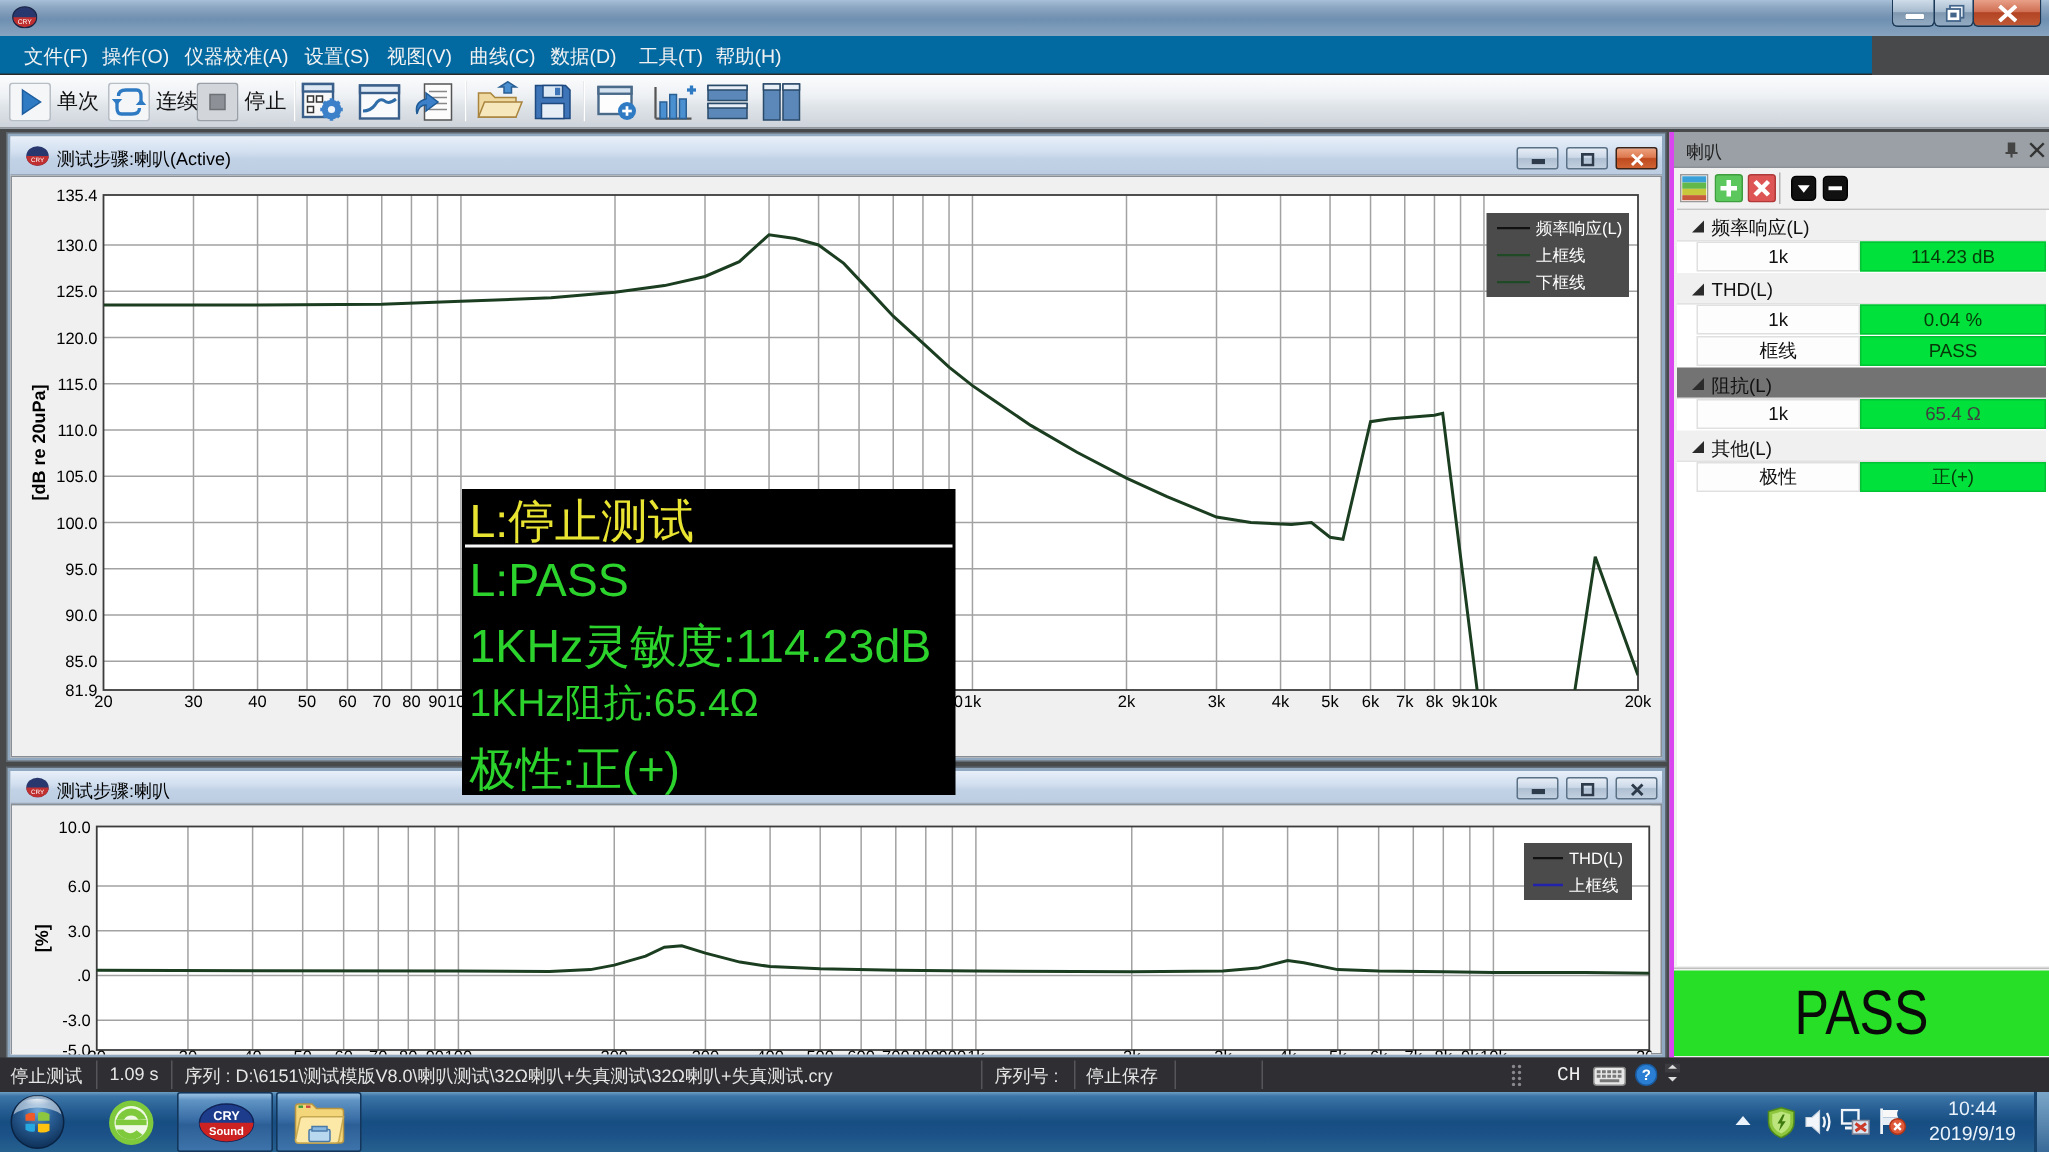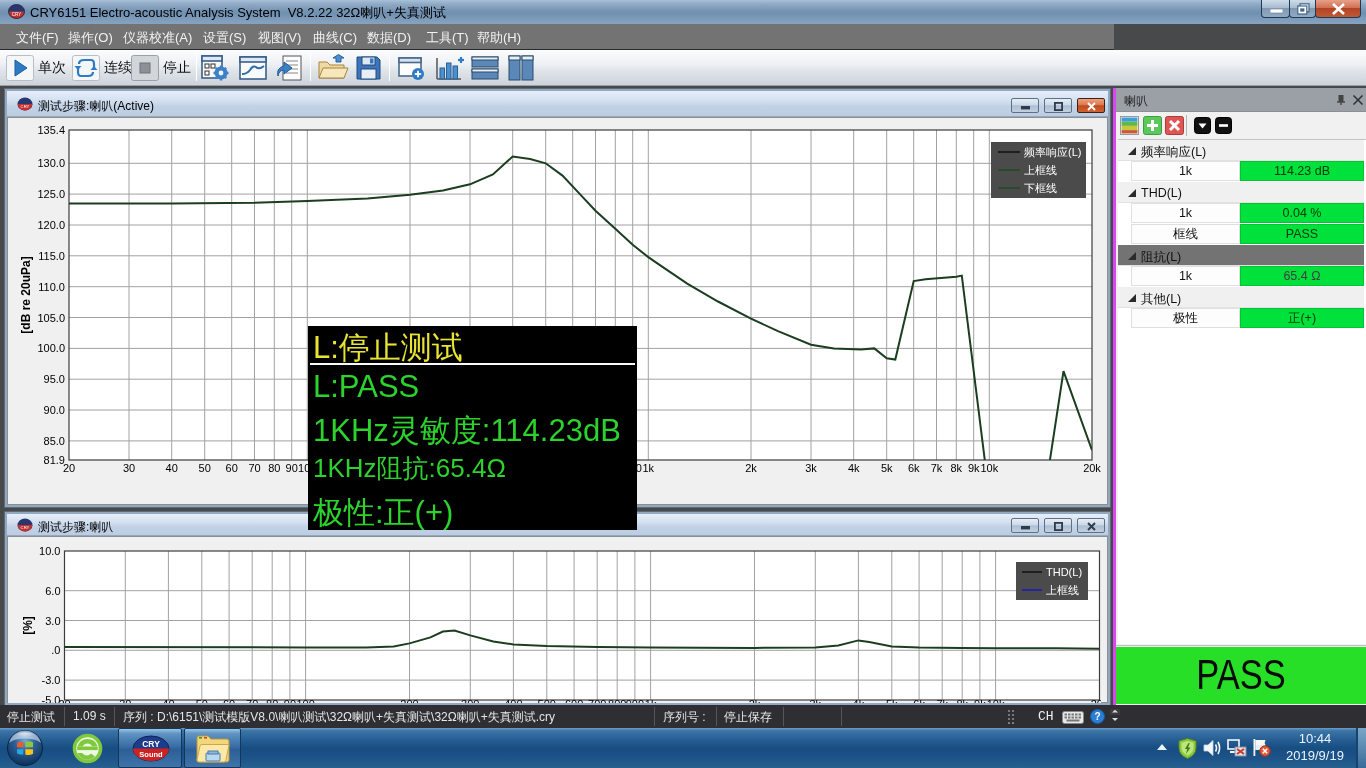--- a/index.html
+++ b/index.html
@@ -4,21 +4,21 @@
 *{margin:0;padding:0;box-sizing:border-box;font-family:"Liberation Sans",sans-serif;}
 html,body{width:1366px;height:768px;overflow:hidden;background:#47494b;}
 .abs{position:absolute;}
 #titlebar{position:absolute;left:0;top:0;width:1366px;height:24px;font-size:13px;
  background:linear-gradient(180deg,#a8c0d8 0%,#8fa9c4 18%,#7694b4 45%,#6f90b2 55%,#7e9cba 80%,#86a3c0 100%);
  color:#000;}
 #titletxt{position:absolute;left:30px;top:4px;white-space:nowrap;}
 .wbtn{position:absolute;top:0;height:18px;border:1px solid #1c3a57;border-top:none;
  background:linear-gradient(180deg,#cfdce9 0%,#a8bccf 45%,#8099b1 50%,#93abc2 100%);border-radius:0 0 4px 4px;}
 #wbtn-close{background:linear-gradient(180deg,#e8a088 0%,#d07055 45%,#b34423 50%,#c05a36 100%);}
-#menubar{position:absolute;left:0;top:24px;width:1114px;height:26px;background:#737373;border-bottom:1px solid #2a2a2a;}
+#menubar{position:absolute;left:0;top:24px;width:1248px;height:26px;background:#0369a1;border-bottom:1px solid #2a2a2a;}
 #menubar span{position:absolute;top:5px;color:#f2f2f2;font-size:13px;white-space:nowrap;}
 #toolbar{position:absolute;left:0;top:50px;width:1366px;height:36px;
  background:linear-gradient(180deg,#fbfcfd 0%,#eef1f4 40%,#dfe4e9 60%,#cdd3da 100%);border-bottom:1px solid #9aa0a8;}
 .tbtxt{position:absolute;top:9px;font-size:14px;color:#111;}
 .tsep{position:absolute;top:4px;width:1px;height:27px;background:#a8adb4;border-right:1px solid #fff;}
 #mdi{position:absolute;left:0;top:87px;width:1366px;height:618px;background:#47494b;}
 .cwin{position:absolute;background:#f0f0f0;border:2px solid #90a8c0;outline:1px solid #5f6a75;}
 .ctitle{position:absolute;left:0;top:0;right:0;height:26px;
  background:linear-gradient(180deg,#e7eff9 0%,#d3e0f0 40%,#c2d2e6 60%,#bccde2 100%);
  border-bottom:1px solid #98a8ba;font-size:12px;color:#000;}
@@ -36,21 +36,20 @@
 svg{display:block;}
 svg text{font-family:"Liberation Sans",sans-serif;}
 </style></head><body>
 <div id="titlebar">
  <svg class="abs" style="left:8px;top:4px" width="17" height="15" viewBox="0 0 17 15">
   <ellipse cx="8.5" cy="7.5" rx="8" ry="7" fill="#28386e"></ellipse>
   <path d="M0.5 7.5 A8 7 0 0 0 16.5 7.5 Z" fill="#c03030"></path>
   <text x="8.5" y="12" font-size="4.5" fill="#fff" text-anchor="middle">CRY</text>
   <ellipse cx="8.5" cy="7.5" rx="8" ry="7" fill="none" stroke="#1a2545" stroke-width="0.8"></ellipse>
  </svg>
- <span id="titletxt" style="font-size:13px">CRY6151 Electro-acoustic Analysis System&nbsp; V8.2.22 32Ω喇叭+失真测试</span>
  <div class="wbtn" style="left:1261px;width:29px">
       <svg class="abs" style="left:8px;top:9px" width="13" height="5" viewBox="0 0 13 5">
         <rect x="0" y="0" width="13" height="4" rx="1" fill="#fff" stroke="#5a7a9a" stroke-width="0.6"></rect>
       </svg>
     </div>
  <div class="wbtn" style="left:1289px;width:27px">
       <svg class="abs" style="left:7px;top:3px" width="13" height="12" viewBox="0 0 13 12">
         <rect x="3" y="0.8" width="9" height="8" fill="#eef4fa" stroke="#44658a" stroke-width="1.2"></rect>
         <rect x="0.8" y="3" width="9" height="8" fill="#fff" stroke="#44658a" stroke-width="1.2"></rect>
         <rect x="3.2" y="5.4" width="4.2" height="3.2" fill="#44658a"></rect>

